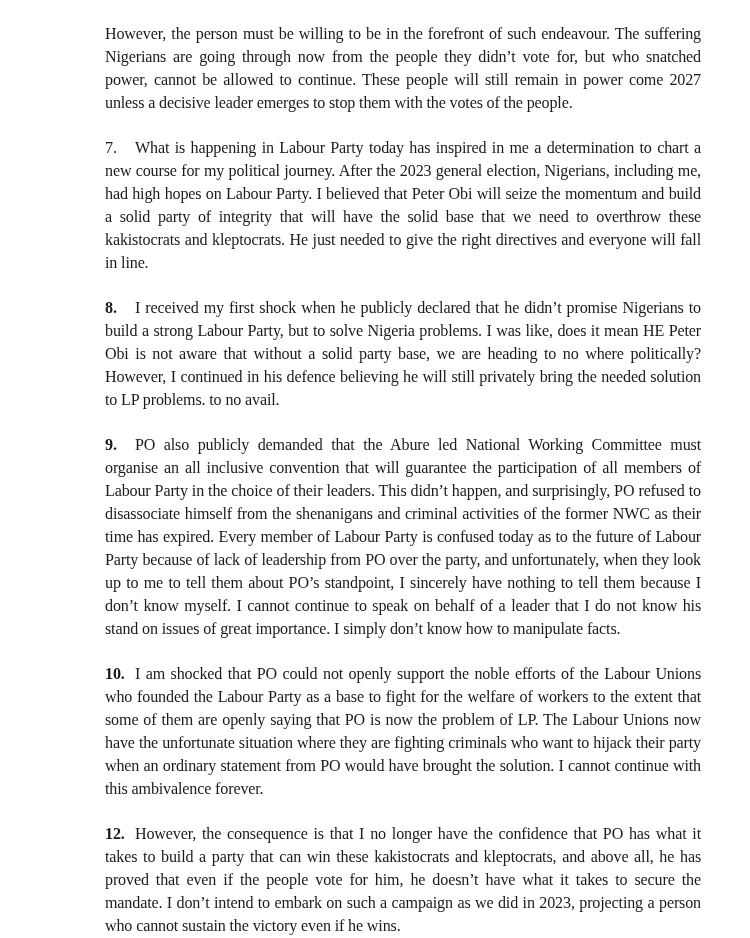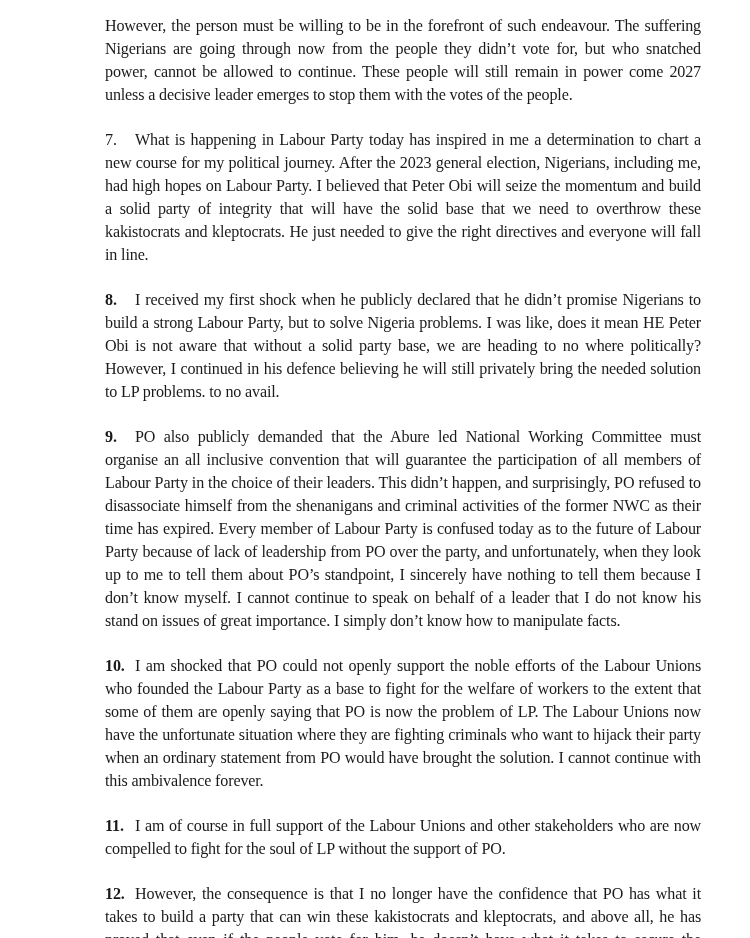--- a/index.html
+++ b/index.html
@@ -26,21 +26,21 @@
       line-height: 23px;
       text-align: justify;
       margin: 0 0 22px 0;
       letter-spacing: -0.15px;
     }
     .num {
       display: inline-block;
       min-width: 30px;
     }
     .num.bold { font-weight: bold; }
-    .p-first { margin-top: 4px; }
+    .p-first { margin-top: 12px; }
   </style>
 </head>
 <body>
 
 <div class="page">
 
   <p class="para p-first">
     <span>However, the person must be willing to be in the forefront of such endeavour. The suffering Nigerians are going through now from the people they didn’t vote for, but who snatched power, cannot be allowed to continue. These people will still remain in power come 2027 unless a decisive leader emerges to stop them with the votes of the people.</span>
   </p>
 
@@ -53,21 +53,18 @@
   </p>
 
   <p class="para">
     <span class="num bold">9.</span><span>PO also publicly demanded that the Abure led National Working Committee must organise an all inclusive convention that will guarantee the participation of all members of Labour Party in the choice of their leaders. This didn’t happen, and surprisingly, PO refused to disassociate himself from the shenanigans and criminal activities of the former NWC as their time has expired. Every member of Labour Party is confused today as to the future of Labour Party because of lack of leadership from PO over the party, and unfortunately, when they look up to me to tell them about PO’s standpoint, I sincerely have nothing to tell them because I don’t know myself. I cannot continue to speak on behalf of a leader that I do not know his stand on issues of great importance. I simply don’t know how to manipulate facts.</span>
   </p>
 
   <p class="para">
     <span class="num bold">10.</span><span>I am shocked that PO could not openly support the noble efforts of the Labour Unions who founded the Labour Party as a base to fight for the welfare of workers to the extent that some of them are openly saying that PO is now the problem of LP. The Labour Unions now have the unfortunate situation where they are fighting criminals who want to hijack their party when an ordinary statement from PO would have brought the solution. I cannot continue with this ambivalence forever.</span>
   </p>
 
-  <p class="para">
-    <span class="num bold">11.</span><span>I am of course in full support of the Labour Unions and other stakeholders who are now compelled to fight for the soul of LP without the support of PO.</span>
-  </p>
 
   <p class="para">
     <span class="num bold">12.</span><span>However, the consequence is that I no longer have the confidence that PO has what it takes to build a party that can win these kakistocrats and kleptocrats, and above all, he has proved that even if the people vote for him, he doesn’t have what it takes to secure the mandate. I don’t intend to embark on such a campaign as we did in 2023, projecting a person who cannot sustain the victory even if he wins.</span>
   </p>
 
 </div>
 
 </body></html>

